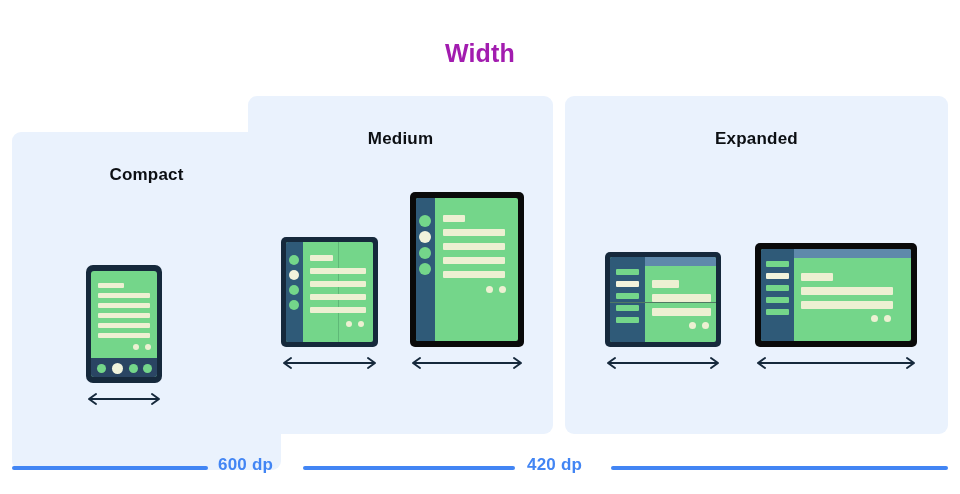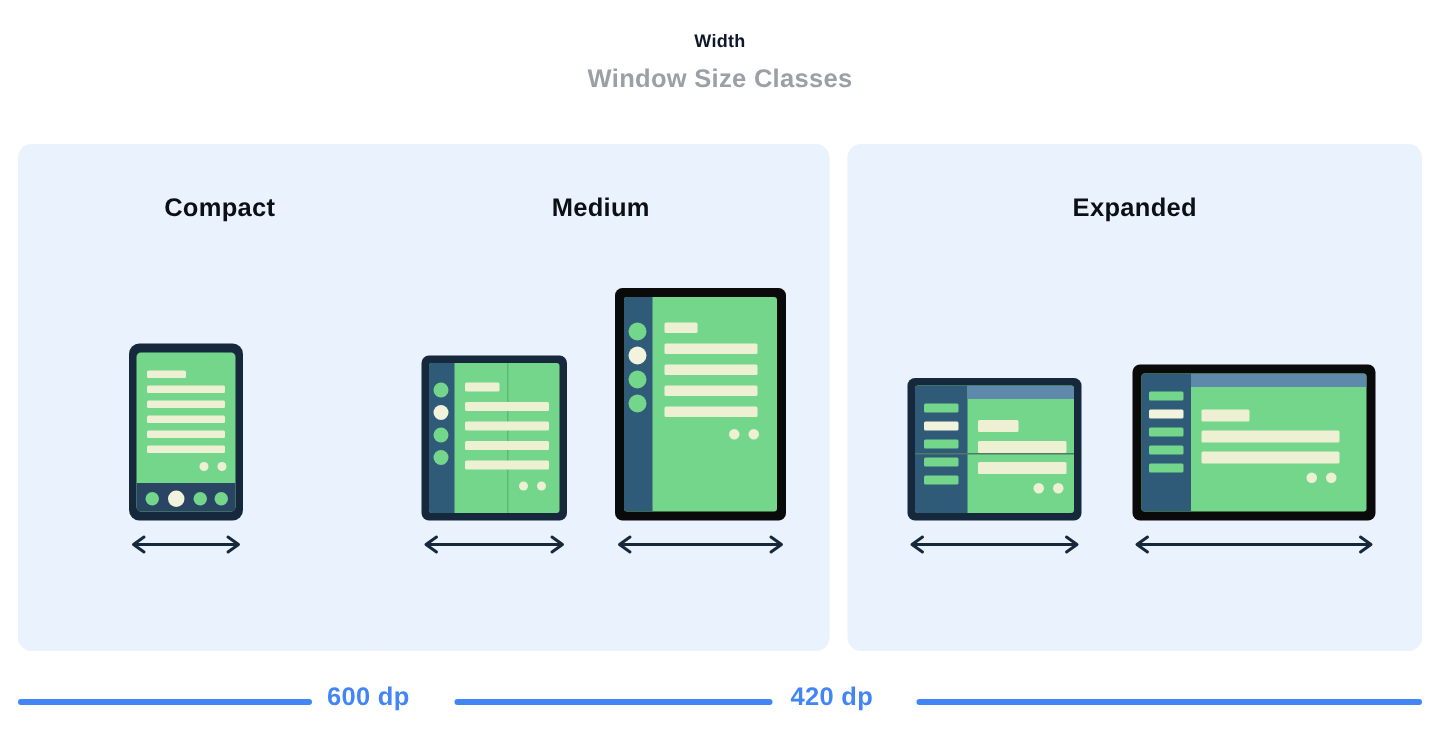--- a/index.html
+++ b/index.html
@@ -18,24 +18,24 @@
   
   .header {
     position: absolute;
     top: 0; left: 0;
     width: 960px;
     height: 92px;
     text-align: center;
   }
   .title {
     margin: 0;
-    padding-top: 20px;
-    font-size: 12px;
+    padding-top: 39px;
+    font-size: 25px;
     font-weight: bold;
-    color: #0f172a;
+    color: #a21caf;
     letter-spacing: 0.2px;
   }
   .subtitle {
     margin: 0;
     padding-top: 9px;
     font-size: 17px;
     font-weight: bold;
     color: #9aa0a6;
     letter-spacing: 0.2px;
   }
@@ -48,21 +48,21 @@
     width: 960px;
     height: 338px;
   }
   .panel {
     position: absolute;
     top: 0;
     height: 338px;
     background: #eaf2fd;
     border-radius: 9px;
   }
-  .panel-compact  { left: 12px;  width: 269px; }
+  .panel-compact  { left: 12px;  width: 269px; margin-top: 36px; }
   .panel-medium   { left: 248px; width: 305px; }
   .panel-expanded { left: 565px; width: 383px; }
 
   .panel-title {
     position: absolute;
     top: 33px;
     left: 0;
     width: 100%;
     text-align: center;
     font-size: 17px;
@@ -165,21 +165,20 @@
     color: #4285f4;
     letter-spacing: 0.2px;
     white-space: nowrap;
   }
 </style>
 </head>
 <body>
 
 <div class="header">
   <div class="title">Width</div>
-  <div class="subtitle">Window Size Classes</div>
 </div>
 
 <div class="panels">
 
   <div class="panel panel-compact">
     <div class="panel-title">Compact</div>
 
     <div class="stage">
 
       <div class="device" style="left:74px; top:133px; width:76px; height:118px; border-radius:7px;">

